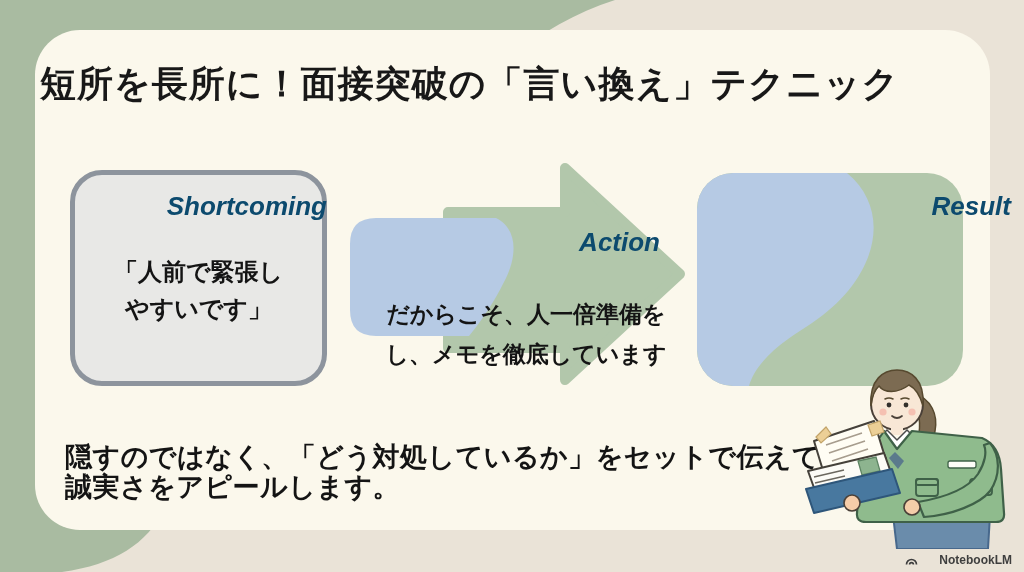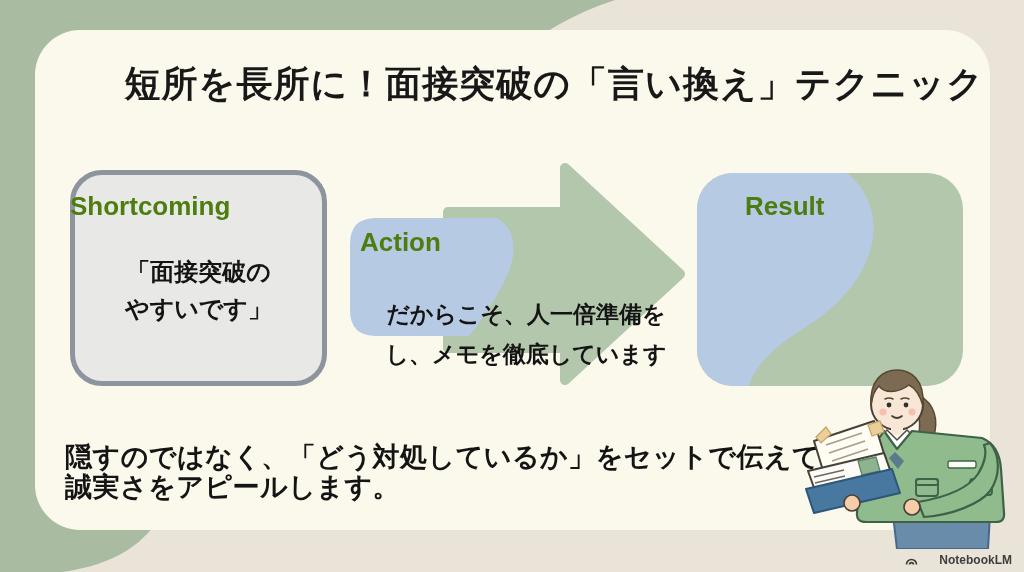--- a/index.html
+++ b/index.html
@@ -9,36 +9,36 @@
     font-family:"Liberation Sans","DejaVu Sans",sans-serif;
     color:#1a1a1a;
   }
   .bg-svg { position:absolute; left:0; top:0; }
   .card {
     position:absolute; left:35px; top:30px; width:955px; height:500px;
     background:#fbf8ec; border-radius:45px;
   }
   .title {
     position:absolute; left:40px; top:60px; width:944px;
-    text-align:right; font-size:36px; font-weight:800; letter-spacing:1px;
+    text-align:left; font-size:36px; font-weight:800; letter-spacing:1px;
     color:#181818; white-space:nowrap;
   }
   .box-shortcoming {
     position:absolute; left:70px; top:170px; width:257px; height:216px;
     background:#e8e8e6; border:5px solid #8d949d; border-radius:32px;
     box-sizing:border-box;
   }
   .flow-arrow-svg { position:absolute; left:348px; top:160px; }
   .box-result {
     position:absolute; left:697px; top:173px; width:266px; height:213px;
     background:#b2c7ab; border-radius:36px; overflow:hidden;
   }
   .result-blue-svg { position:absolute; left:0; top:0; }
   .eng-label {
-    position:absolute; text-align:left; font-size:26px; font-weight:700; color:#4d7c0f;
+    position:absolute; text-align:right; font-size:26px; font-weight:700; color:#0c4a6e;font-style:italic;
   }
   .jp-quote {
     position:absolute; text-align:center; font-weight:700; color:#141414;
     white-space:pre-line;
   }
   .shortcoming-label { left:70px; top:191px; width:257px; }
   .shortcoming-quote { left:60px; top:253px; width:277px; font-size:24px; line-height:37px; }
   .action-label  { left:360px; top:227px; width:300px; }
   .action-quote  { left:358px; top:269px; width:336px; font-size:23px; line-height:40px;margin-top:25px; }
   .result-label  { left:697px; top:191px; width:266px;padding-left:48px; }
@@ -63,21 +63,21 @@
   <svg class="bg-svg" width="1024" height="572" viewBox="0 0 1024 572">
     <path d="M0,0 L615,0 C560,18 515,48 468,98 C380,190 225,415 168,502 C150,542 118,564 62,572 L0,572 Z" fill="#a9bba1"></path>
   </svg>
 
   <div class="card"></div>
 
   <div class="title">短所を長所に！面接突破の「言い換え」テクニック</div>
 
   <div class="box-shortcoming"></div>
   <div class="eng-label shortcoming-label">Shortcoming</div>
-  <div class="jp-quote shortcoming-quote">「面接突破の
+  <div class="jp-quote shortcoming-quote">「人前で緊張し
 やすいです」</div>
 
   <svg class="flow-arrow-svg" width="340" height="232" viewBox="0 0 340 232">
     <path d="M100,52 L217,52 L217,8 L332,114 L217,220 L217,188 L100,188 Z" fill="#b2c7ab" stroke="#b2c7ab" stroke-width="10" stroke-linejoin="round"></path>
     <path d="M2,84 Q2,58 28,58 L148,58 C172,70 168,100 156,122 C146,142 134,160 121,176 L28,176 Q2,176 2,150 Z" fill="#b6cae4"></path>
   </svg>
   <div class="eng-label action-label">Action</div>
   <div class="jp-quote action-quote">だからこそ、人一倍準備を
 し、メモを徹底しています</div>
 

